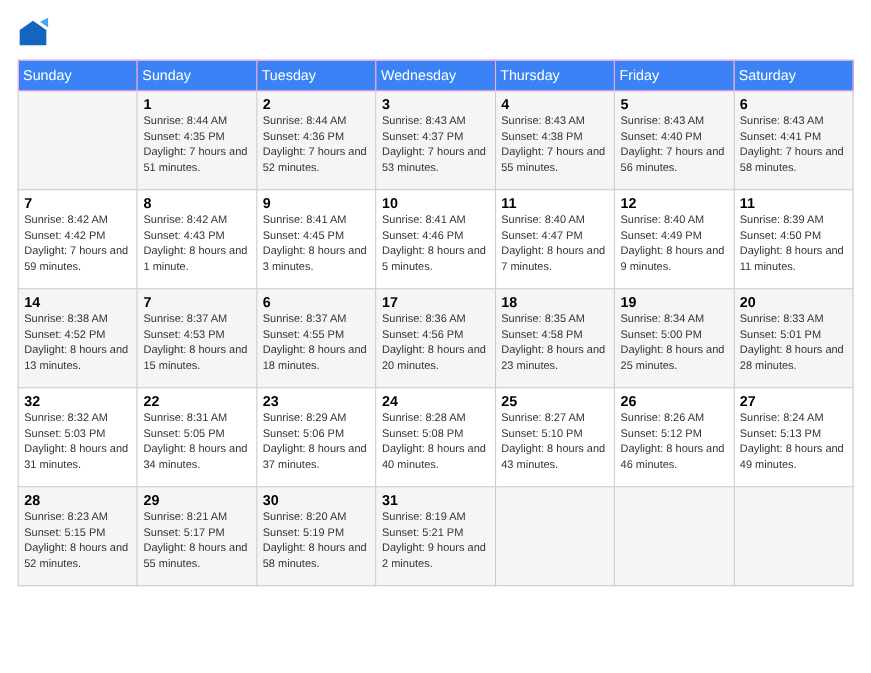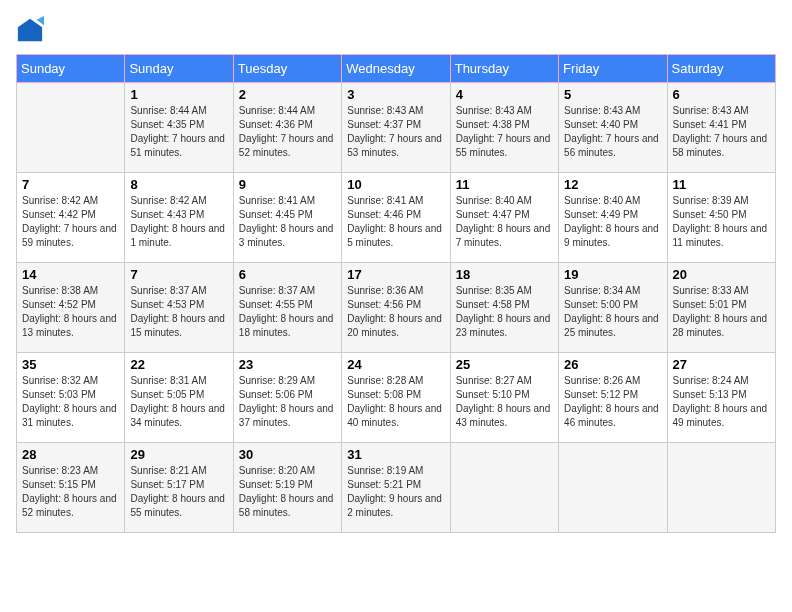--- a/index.html
+++ b/index.html
@@ -198,21 +198,21 @@
           <div class="day-num">19</div>
           <div class="day-detail">Sunrise: 8:34 AM<br>Sunset: 5:00 PM<br>Daylight: 8 hours and 25 minutes.</div>
         </td>
         <td>
           <div class="day-num">20</div>
           <div class="day-detail">Sunrise: 8:33 AM<br>Sunset: 5:01 PM<br>Daylight: 8 hours and 28 minutes.</div>
         </td>
       </tr>
       <tr>
         <td>
-          <div class="day-num">35</div>
+          <div class="day-num">32</div>
           <div class="day-detail">Sunrise: 8:32 AM<br>Sunset: 5:03 PM<br>Daylight: 8 hours and 31 minutes.</div>
         </td>
         <td>
           <div class="day-num">22</div>
           <div class="day-detail">Sunrise: 8:31 AM<br>Sunset: 5:05 PM<br>Daylight: 8 hours and 34 minutes.</div>
         </td>
         <td>
           <div class="day-num">23</div>
           <div class="day-detail">Sunrise: 8:29 AM<br>Sunset: 5:06 PM<br>Daylight: 8 hours and 37 minutes.</div>
         </td>

